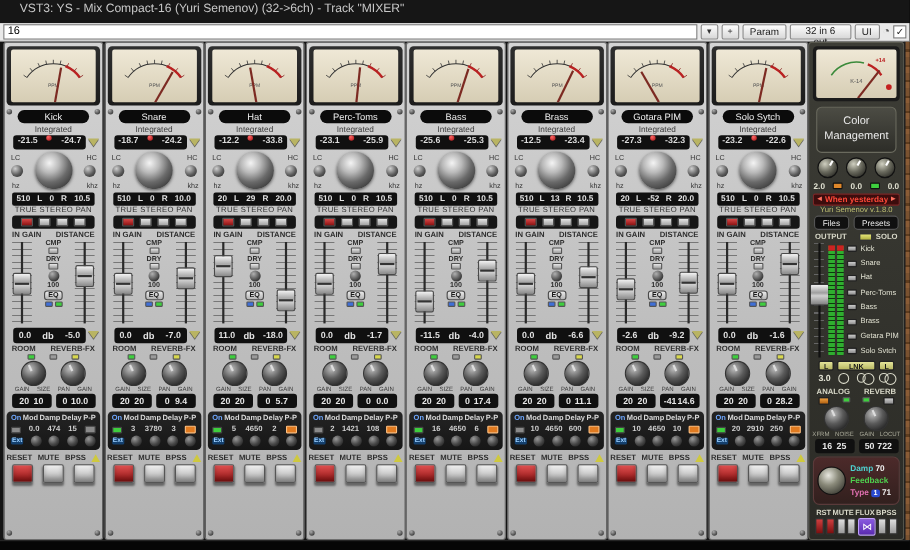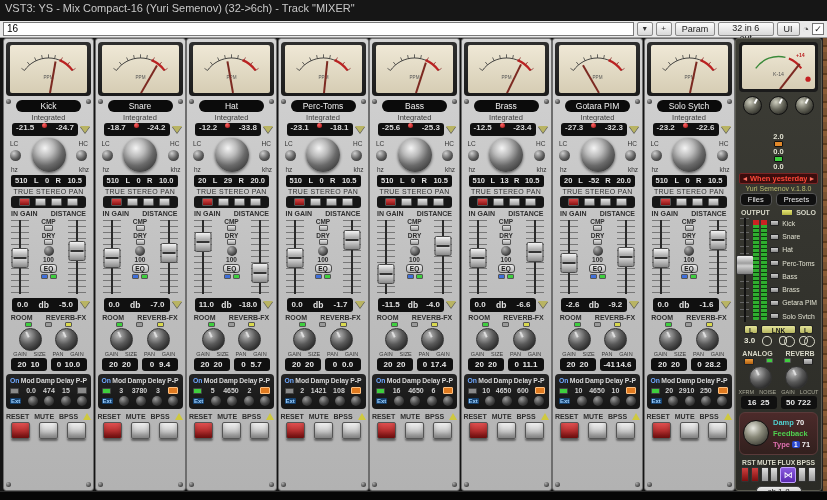--- a/index.html
+++ b/index.html
@@ -1,21 +1,21 @@
 <!DOCTYPE html>
 <html><head>
 <meta charset="utf-8">
 <style>
   * { box-sizing: border-box; margin: 0; padding: 0; }
   html,body { width:827px; height:500px; overflow:hidden; background:#000; }
   body { font-family:"Liberation Sans", sans-serif; }
   .window { width:827px; height:500px; display:flex; flex-direction:column; background:#101010; }
 
   
-  .titlebar { height:30px; background:#161616; color:#c8c8c8; font-size:11px; line-height:16px; padding-left:5px; white-space:nowrap; }
+  .titlebar { height:30px; background:#161616; color:#c8c8c8; font-size:11px; line-height:16px; padding-left:18px; white-space:nowrap; }
 
   
   .toolbar { height:18px; background:#e9e9e9; display:flex; align-items:center; gap:3px; padding:1px 3px; border-bottom:1px solid #9a9a9a; }
   .tb-input { width:642px; height:14px; font-size:10px; border:1px solid #7a7a7a; background:#fff; padding:0 3px; font-family:"Liberation Sans",sans-serif; }
   .tb-mini { height:14px; min-width:16px; font-size:8px; background:linear-gradient(#fdfdfd,#d8d8d8); border:1px solid #8a8a8a; border-radius:2px; color:#333; }
   .tb-btn { height:14px; font-size:9px; background:linear-gradient(#fdfdfd,#d8d8d8); border:1px solid #8a8a8a; border-radius:2px; padding:0 6px; color:#222; }
   .tb-circle { font-size:11px; color:#555; line-height:14px; }
   .tb-check { width:12px; height:12px; background:#fff; border:1px solid #777; font-size:9px; color:#222; display:flex; align-items:center; justify-content:center; }
 
   
@@ -97,21 +97,21 @@
   .bbtn { width:19px; height:17px; background:linear-gradient(#f0f0f0,#ababab); border:1px solid #555; border-radius:2px; box-shadow:inset 0 -4px 5px rgba(0,0,0,.25), 0 2px 2px rgba(0,0,0,.45); }
   .bbtn.red { background:linear-gradient(#e05050,#8e1212); }
 
   
   .master { width:87px; flex:none; background:linear-gradient(#3d3d36,#2b2b26); border:1px solid #5a5a50; border-radius:3px; display:flex; flex-direction:column; color:#c9c9b8; font-size:7px; }
   .kmeterbox { height:50px; background:#1b1b1b; border-radius:4px; margin:3px 3px 2px; padding:3px; flex:none; }
   .cmbtn { height:42px; margin:3px 6px 2px; background:linear-gradient(#4c4c44,#2d2d28); border:1px solid #6a6a5e; border-radius:5px; color:#ececec; font-size:10px; display:flex; align-items:center; justify-content:center; text-align:center; line-height:1.25; flex:none; }
   .mknobs { display:flex; justify-content:space-around; padding:0 4px; margin-top:2px; }
   .mknob { width:19px; height:19px; border-radius:50%; background:radial-gradient(circle at 35% 30%,#cfcfc0,#6a6a5e 45%,#1e1e1a 92%); border:1px solid #111; position:relative; }
   .mknob::after { content:""; position:absolute; left:50%; top:1px; width:2px; height:5px; margin-left:-1px; background:#fff; transform:rotate(30deg); transform-origin:50% 8px; }
-  .mvals { display:flex; align-items:center; justify-content:space-around; margin-top:17px; font-weight:bold; font-size:7.5px; color:#e0e0d0;flex-direction:column; }
+  .mvals { display:flex; align-items:center; justify-content:space-around; margin-top:3px; font-weight:bold; font-size:7.5px; color:#e0e0d0; }
   .mled { width:9px; height:6px; border-radius:1px; border:1px solid #111; }
   .mled.orange{background:#e0882a}.mled.green2{background:#3ecf3e}
   .presetbar { display:flex; align-items:center; height:12px; margin:2px 3px 0; background:#3c0d0d; border:1px solid #7a2525; border-radius:2px; color:#ff4838; font-weight:bold; font-size:7.5px; }
   .presetbar .arrow { width:10px; text-align:center; color:#ff7060; font-size:7px; }
   .presetname { flex:1; text-align:center; overflow:hidden; white-space:nowrap; }
   .author { text-align:center; color:#bdbd72; font-size:7px; margin-top:1px; }
   .fpbtns { display:flex; justify-content:center; gap:4px; margin-top:1px; }
   .fpbtn { background:#101010; color:#e8e8e8; border:1px solid #555; border-radius:4px; font-size:7.5px; padding:1px 7px; }
   .outsolo { display:flex; align-items:center; margin:3px 5px 0; gap:3px; font-weight:bold; color:#d8d8c8; }
   .outsolo .sp { flex:1; }
@@ -689,21 +689,21 @@
     </div>
     <div class="screw tl"></div>
     <div class="screw tr"></div>
 
     <div class="namebox">Perc-Toms</div>
     <div class="integrated">Integrated</div>
     <div class="lufsrow">
       <div class="lufs">
         <span>-23.1</span>
         <span class="reddot"></span>
-        <span>-18.1</span>
+        <span>-25.9</span>
       </div>
       <span class="tri"></span>
     </div>
 
     <div class="knobzone">
       <span class="klbl lc">LC</span>
       <span class="klbl hc">HC</span>
       <div class="sknob lcknob"></div>
       <div class="bigknob"></div>
       <div class="sknob hcknob"></div>
@@ -1490,20 +1490,21 @@
             <path d="M 15.8 23.6 A 32 32 0 0 1 50 10.9" stroke="#3a8a3a" stroke-width="1.6" fill="none"></path>
             <path d="M 54 12.3 A 32 32 0 0 1 68.2 23.6" stroke="#bb2222" stroke-width="2.4" fill="none"></path>
             <text x="62" y="10" font-size="6" fill="#bb2222" font-weight="bold">+14</text>
             <text x="42" y="32" font-size="6" text-anchor="middle" fill="#555">K-14</text>
             <circle cx="76" cy="36" r="3" fill="#c42020"></circle>
           </svg>
           <div class="needle kneedle" style="transform: rotate(38deg);"></div>
         </div>
       </div>
 
+      <div class="cmbtn">Color Management</div>
 
       <div class="mknobs">
         <div class="mknob"></div>
         <div class="mknob"></div>
         <div class="mknob"></div>
       </div>
       <div class="mvals">
         <span>2.0</span>
         <span class="mled orange"></span>
         <span>0.0</span>

